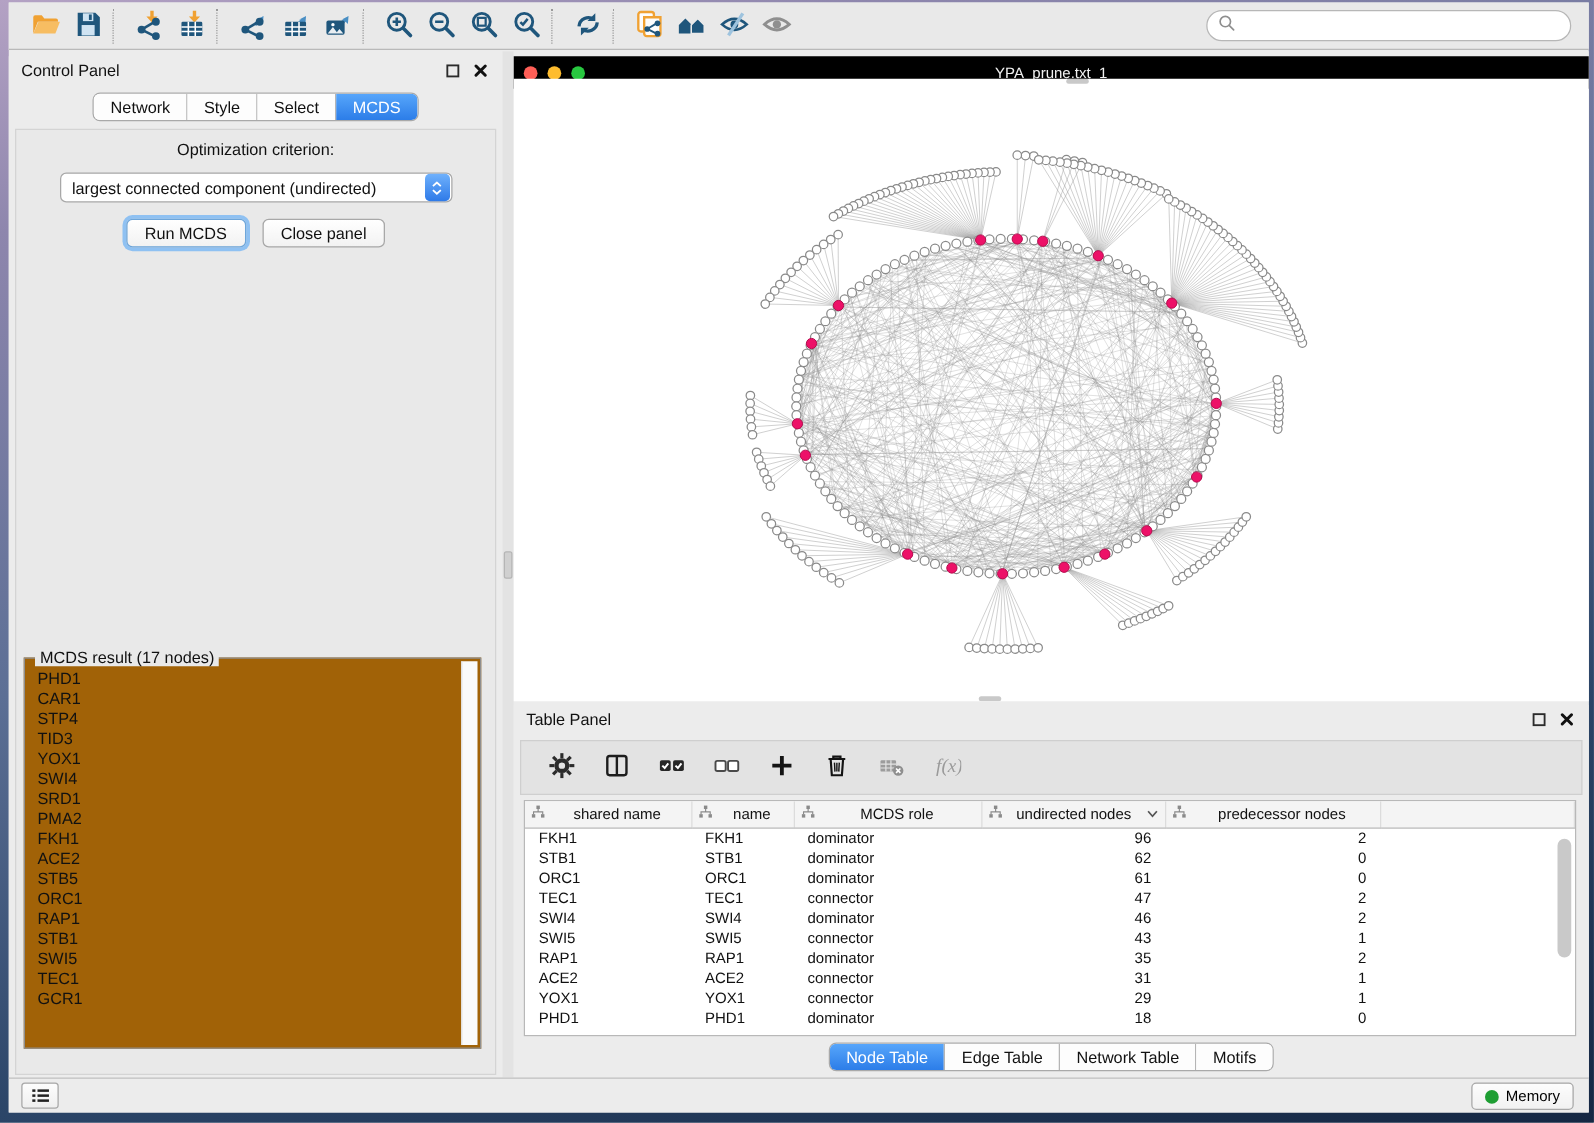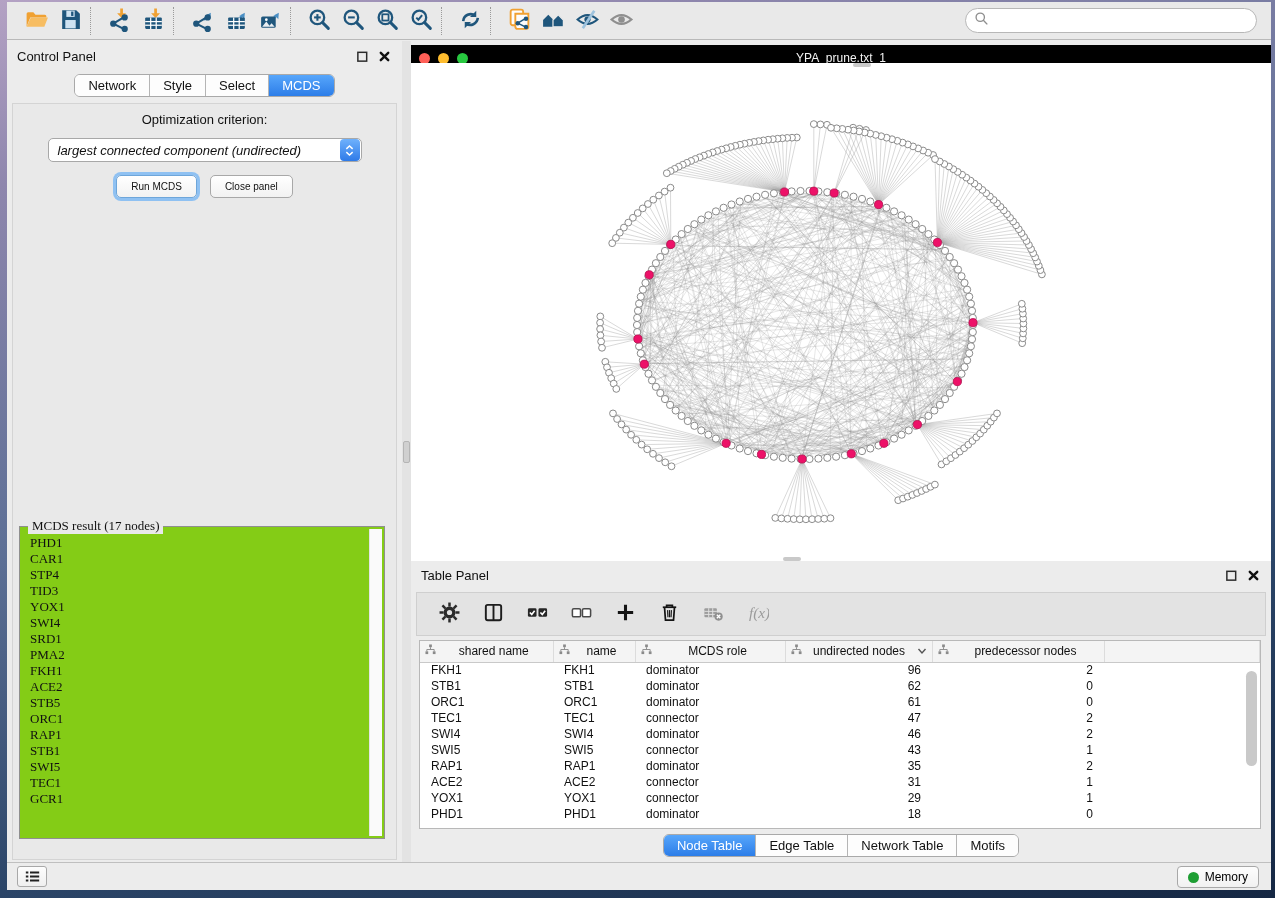--- a/index.html
+++ b/index.html
@@ -29,29 +29,29 @@
   .win-btns { position:absolute; right:10px; top:5px; display:flex; gap:8px; }
   .win-btns span { width:14px; height:14px; display:inline-flex; cursor:pointer; }
   .seg { display:inline-flex; border:1px solid #a9a9a9; border-radius:6px; overflow:hidden; background:#fdfdfd; }
   .seg .tab { padding:3px 13px; font-size:13px; color:#111; border-right:1px solid #b5b5b5; cursor:pointer; white-space:nowrap; background:#fdfdfd; }
   .seg .tab:last-child { border-right:none; }
   .seg .tab.active { background:linear-gradient(#57a6fb,#2c7de8); color:#fff; }
   .cp-tabs { position:absolute; top:29px; left:0; right:0; text-align:center; }
   .cp-inner { position:absolute; top:58px; left:5px; right:5px; bottom:2px; background:#e9e9e9; border:1px solid #d4d4d4; }
   .opt-label { margin-top:8px; text-align:center; font-size:13px; color:#111; }
   .select-box { margin:11px auto 0; width:314px; height:24px; background:#fff; border:1px solid #a8a8a8;
-    border-radius:5px; display:flex; align-items:center; cursor:pointer;font-style:italic; }
+    border-radius:5px; display:flex; align-items:center; cursor:pointer; }
   .select-box .val { flex:1; font-size:13px; padding-left:9px; color:#111; white-space:nowrap; overflow:hidden; }
   .select-box .stepper { width:20px; height:22px; margin-right:1px; border-radius:4px;
     background:linear-gradient(#6fb1fc,#2e7ae8); display:flex; flex-direction:column; align-items:center; justify-content:center; gap:1px; }
   .btn-row { margin-top:13px; display:flex; justify-content:center; gap:13px; }
-  .mac-btn { height:23px; padding:0 14px; font-size:10px; color:#111; background:linear-gradient(#fff,#f2f2f2);
+  .mac-btn { height:23px; padding:0 14px; font-size:13px; color:#111; background:linear-gradient(#fff,#f2f2f2);
     border:1px solid #a8a8a8; border-radius:5px; cursor:pointer; font-family:"Liberation Sans",sans-serif; }
   .mac-btn.focused { box-shadow:0 0 0 3px #8fc1f2; border-color:#6ea6da; }
-  .result-box { position:absolute; left:6px; right:11px; top:422px; bottom:20px; border:1px solid #8f8f8f; background:#84cc16;font-family:Liberation Serif, serif; }
+  .result-box { position:absolute; left:6px; right:11px; top:422px; bottom:20px; border:1px solid #8f8f8f; background:#a16207; }
   .result-label { position:absolute; top:-9px; left:8px; background:#e9e9e9; padding:0 4px; font-size:13px; color:#111; }
   .result-list { position:absolute; inset:8px 16px 2px 2px; overflow:hidden; }
   .result-list div { font-size:13px; line-height:16px; color:#111; padding-left:8px; }
   .result-scroll { position:absolute; top:2px; bottom:2px; right:2px; width:13px; background:#fafafa; border-left:1px solid #e4e4e4; }
 
   
   .vsplit { position:absolute; left:395px; top:0; width:9px; bottom:0; background:#e3e3e3; }
   .vsplit .grip { position:absolute; left:1px; top:400px; width:7px; height:22px; background:#d0d0d0; border:1px solid #b5b5b5; border-radius:2px; }
 
   

